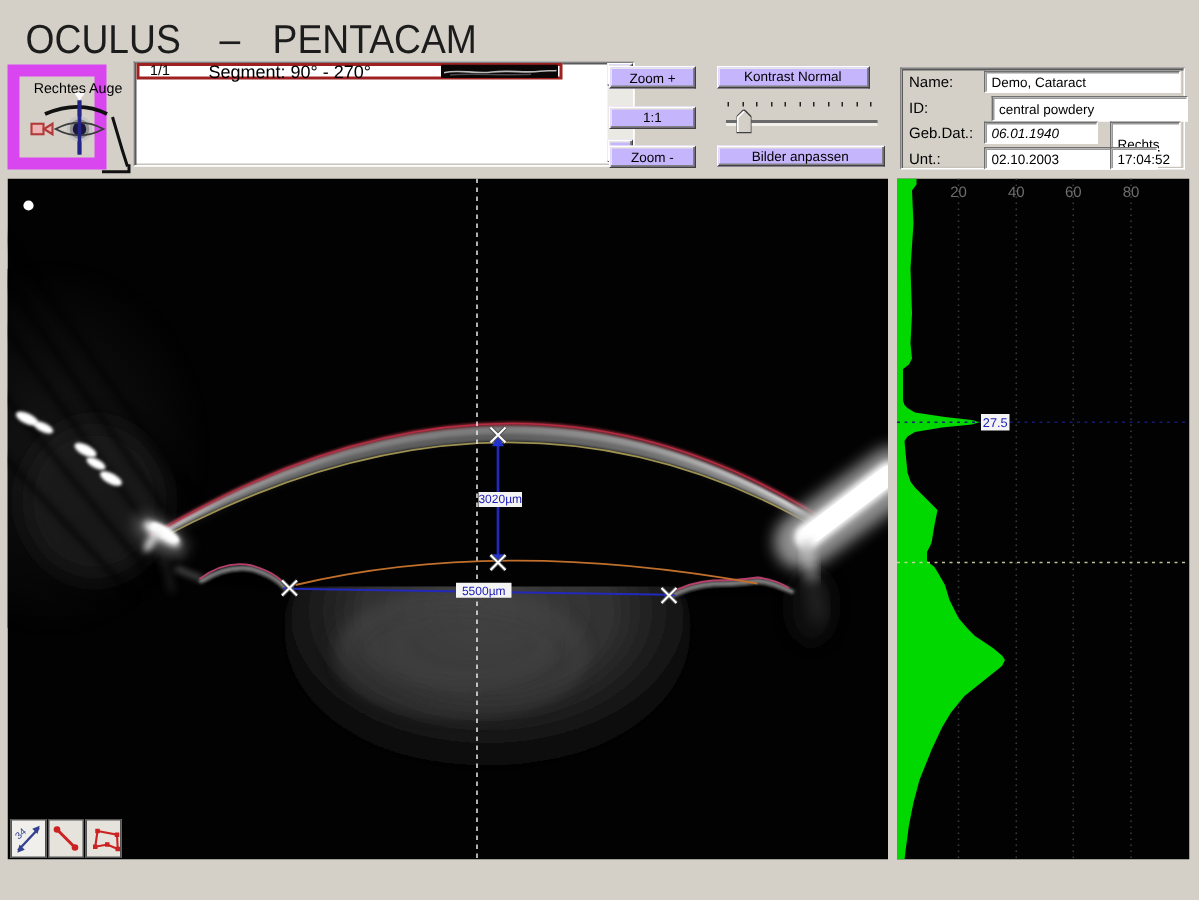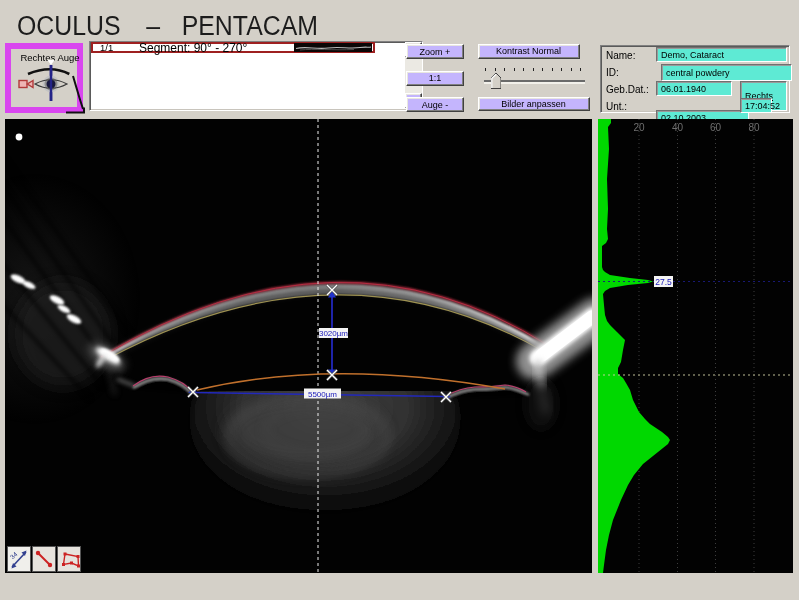--- a/index.html
+++ b/index.html
@@ -1,29 +1,29 @@
 <!DOCTYPE html>
 <html><head>
 <meta charset="utf-8">
 <style>
 html,body{margin:0;padding:0}
 body{width:799px;height:600px;background:#d4d0c8;font-family:"Liberation Sans",sans-serif;position:relative;overflow:hidden;will-change:transform}
 .abs{position:absolute}
 .btn{position:absolute;background:#c4b5fd;border:1px solid;border-color:#ffffff #404040 #404040 #ffffff;box-shadow:inset -1px -1px 0 #808080, inset 1px 1px 0 #e8e6e0;display:flex;align-items:center;justify-content:center;font-size:9px;color:#000;box-sizing:border-box}
 .sunken{border:1px solid;border-color:#808080 #ffffff #ffffff #808080;box-shadow:inset 1px 1px 0 #5a5a5a, inset -1px -1px 0 #c8c4bc;box-sizing:border-box}
-.field{position:absolute;background:#5eead4;border:1px solid;border-color:#707070 #ffffff #ffffff #707070;box-shadow:inset 1px 1px 0 #9a9a9a;box-sizing:border-box;font-size:9px;color:#000;padding:0 0 0 4px;line-height:10px;display:flex;align-items:center}
+.field{position:absolute;background:#ffffff;border:1px solid;border-color:#707070 #ffffff #ffffff #707070;box-shadow:inset 1px 1px 0 #9a9a9a;box-sizing:border-box;font-size:9px;color:#000;padding:0 0 0 4px;line-height:10px;display:flex;align-items:center}
 .lbl{position:absolute;font-size:10px;color:#000}
 .tk{position:absolute;top:0;width:1px;height:3px;background:#222}
 </style>
 </head>
 <body>
 
 <div class="abs" id="title" style="left:17px;top:12.5px;font-size:27px;color:#1c1c1c;transform:scaleX(0.92);transform-origin:left top;white-space:nowrap;line-height:27px;">OCULUS<span style="padding-left:28px;padding-right:23.5px">–</span>PENTACAM</div>
 
-<div class="abs" style="left:5px;top:43px;width:78px;height:70px;border:6px solid #d946ef;box-sizing:border-box;background:#d4d0c8;">
+<div class="abs" style="left:5px;top:43px;width:66px;height:70px;border:8px solid #d946ef;box-sizing:border-box;background:#d4d0c8;">
   <div class="abs" style="left:0;top:3px;width:78px;text-align:center;font-size:9.5px;color:#000;">Rechtes Auge</div>
   <svg class="abs" style="left:0;top:0" width="78" height="66" viewBox="0 0 78 66">
     <polygon points="36.5,11 43.5,11 40,16" fill="#ffffff"></polygon>
     <path d="M17,25 Q39.7,15.5 58.3,25" stroke="#111111" stroke-width="2.6" fill="none"></path>
     <line x1="40" y1="16" x2="40" y2="52" stroke="#232388" stroke-width="2.6"></line>
     <circle cx="40" cy="35" r="8.5" fill="#c4c4c4"></circle>
     <circle cx="40" cy="35" r="6.5" fill="#8f8f8f"></circle>
     <circle cx="40" cy="35" r="4.5" fill="#18183e"></circle>
     <path d="M24,35 Q40,26.5 56,35 Q40,43.5 24,35 Z" stroke="#3c3c3c" stroke-width="1.2" fill="none"></path>
     <line x1="40" y1="16" x2="40" y2="52" stroke="#232388" stroke-width="2.4"></line>
@@ -51,21 +51,21 @@
         <span style="width:0;height:0;border-left:3.5px solid transparent;border-right:3.5px solid transparent;border-bottom:4px solid #000;"></span>
       </div>
     <div class="btn" style="left:0;bottom:0;width:17px;height:15px;position:absolute;">
         <span style="width:0;height:0;border-left:3.5px solid transparent;border-right:3.5px solid transparent;border-top:4px solid #000;"></span>
       </div>
   </div>
 </div>
 
 <div class="btn" style="left:406px;top:44px;width:58px;height:15px;">Zoom +</div>
 <div class="btn" style="left:406px;top:70.5px;width:58px;height:15px;">1:1</div>
-<div class="btn" style="left:406px;top:97px;width:58px;height:15px;">Auge -</div>
+<div class="btn" style="left:406px;top:97px;width:58px;height:15px;">Zoom -</div>
 
 <div class="btn" style="left:477.5px;top:44px;width:102px;height:14.5px;">Kontrast Normal</div>
 <div class="abs" id="ticks" style="left:485px;top:68px;width:97px;height:4px;">
     <div class="tk" style="left:0"></div>
     <div class="tk" style="left:9.5px"></div>
     <div class="tk" style="left:19px"></div>
     <div class="tk" style="left:28.5px"></div>
     <div class="tk" style="left:38px"></div>
     <div class="tk" style="left:47.5px"></div>
     <div class="tk" style="left:57px"></div>
@@ -81,23 +81,23 @@
     </svg></div>
 <div class="btn" style="left:477.5px;top:97px;width:112px;height:14px;">Bilder anpassen</div>
 
 <div class="abs sunken" style="left:600px;top:45px;width:190px;height:68px;background:#d4d0c8;">
   <span class="lbl" style="left:5px;top:4px;">Name:</span>
   <span class="lbl" style="left:5px;top:21px;">ID:</span>
   <span class="lbl" style="left:5px;top:38px;">Geb.Dat.:</span>
   <span class="lbl" style="left:5px;top:55px;">Unt.:</span>
   <div class="field" style="left:55px;top:1px;width:131px;height:15px;">Demo, Cataract</div>
   <div class="field" style="left:60px;top:18px;width:131px;height:17px;">central powdery</div>
-  <div class="field" style="left:55px;top:35px;width:76px;height:15px;">06.01.1940</div>
+  <div class="field" style="left:55px;top:35px;width:76px;height:15px;font-style:italic;">06.01.1940</div>
   <div class="field" style="left:139px;top:35px;width:47px;height:30px;text-decoration:underline;">Rechts</div>
-  <div class="field" style="left:55px;top:64px;width:93px;height:15px;">02.10.2003</div>
+  <div class="field" style="left:55px;top:52px;width:93px;height:15px;">02.10.2003</div>
   <div class="field" style="left:139px;top:52px;width:32px;height:15px;">17:04:52</div>
 </div>
 
 <svg class="abs" style="left:5px;top:119px;" width="587" height="454" viewBox="0 0 587 454">
   <defs>
     <filter id="b1" x="-60%" y="-60%" width="220%" height="220%">
         <feGaussianBlur stdDeviation="1"></feGaussianBlur>
       </filter>
     <filter id="b2" x="-80%" y="-80%" width="260%" height="260%">
         <feGaussianBlur stdDeviation="2"></feGaussianBlur>

